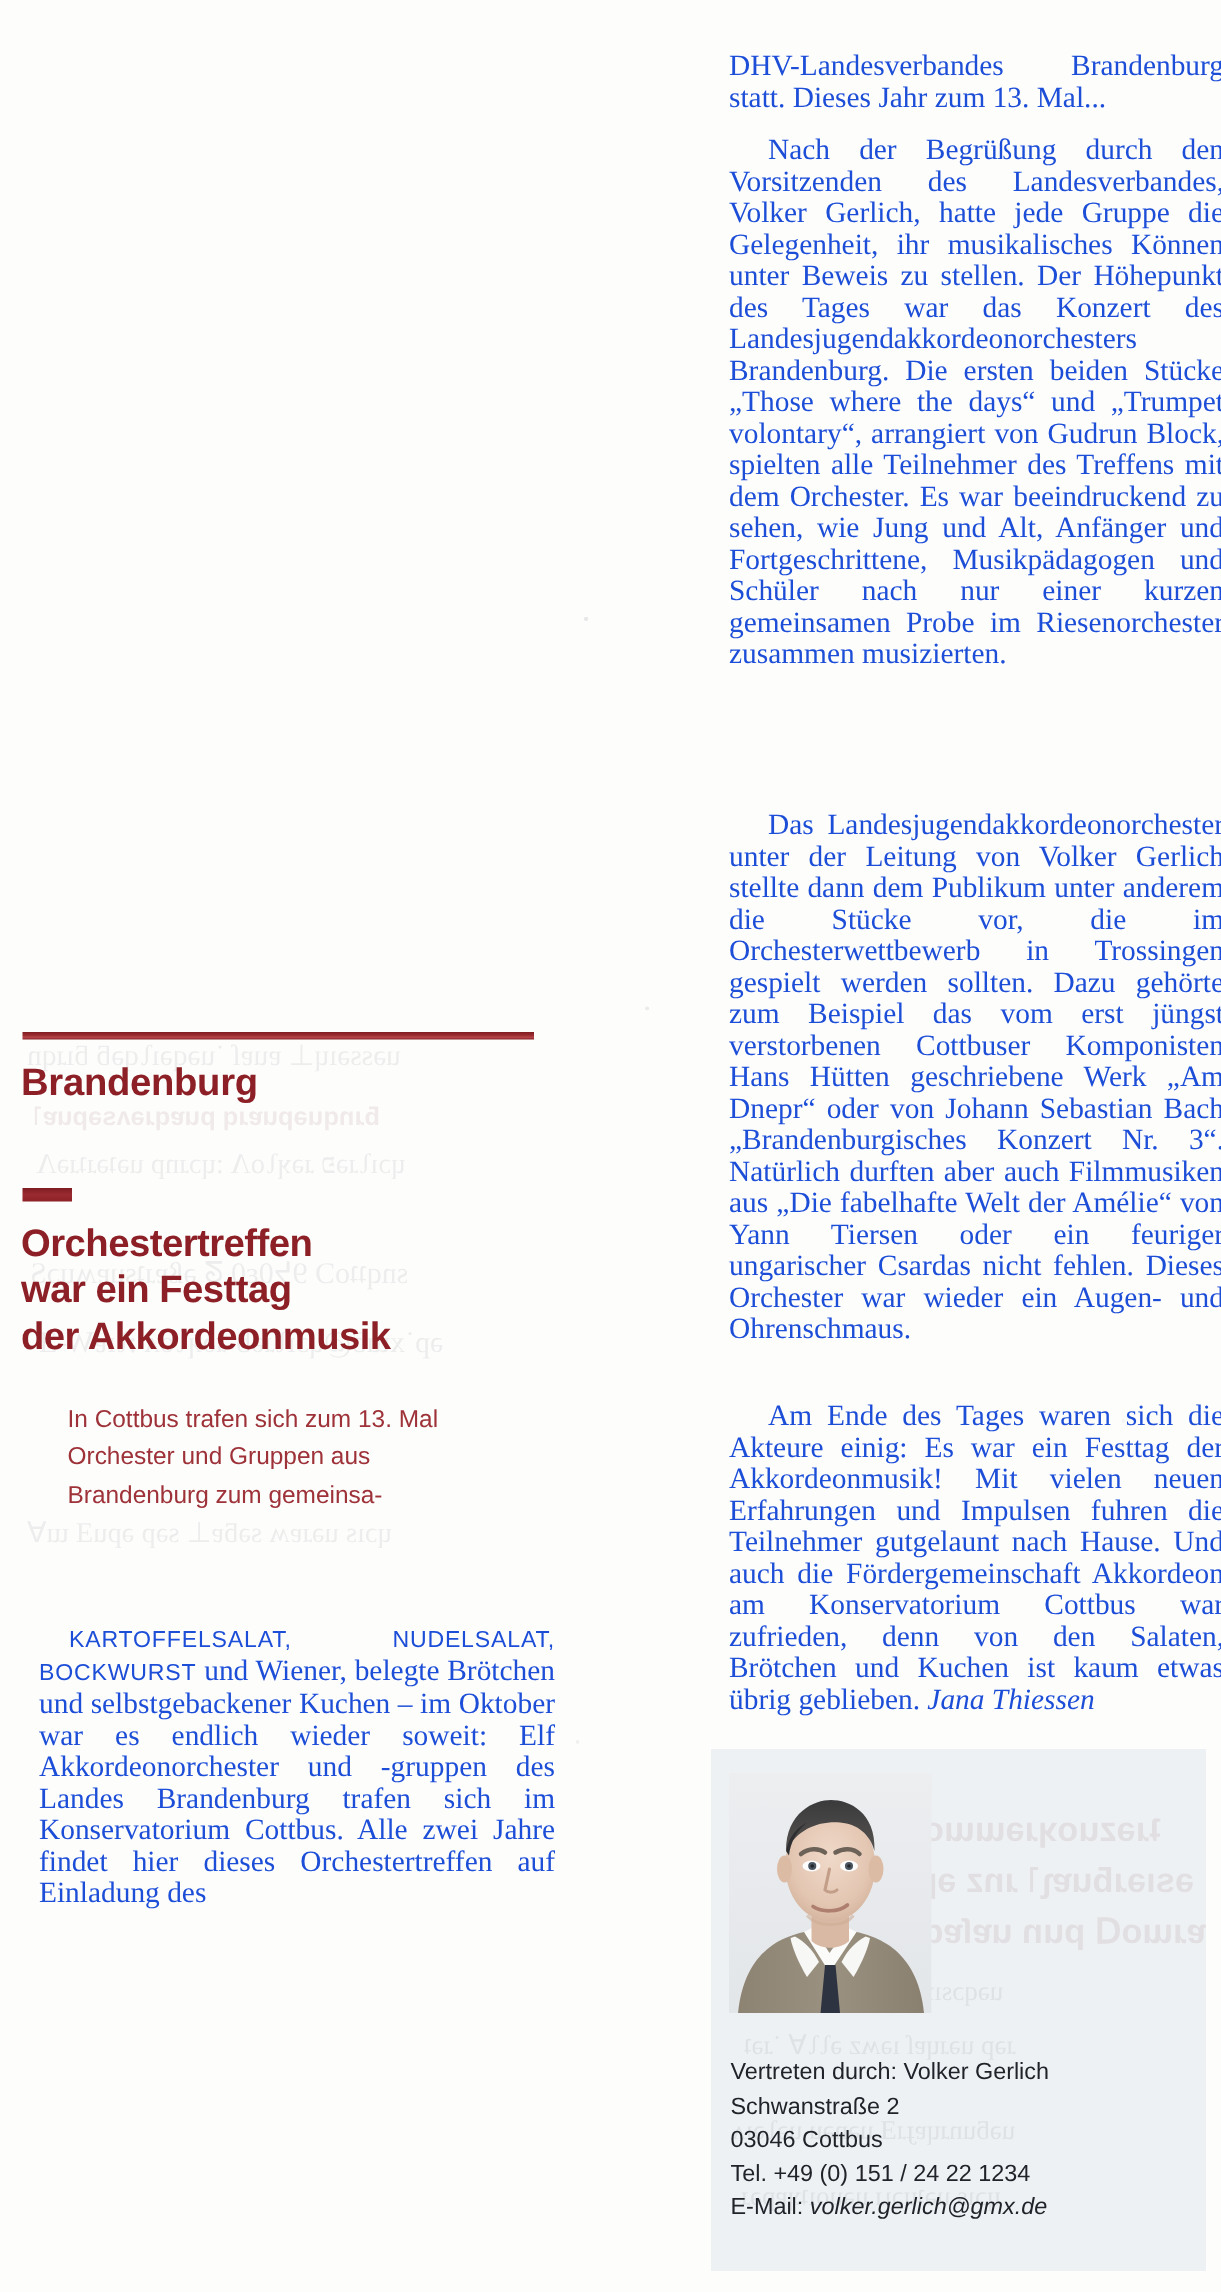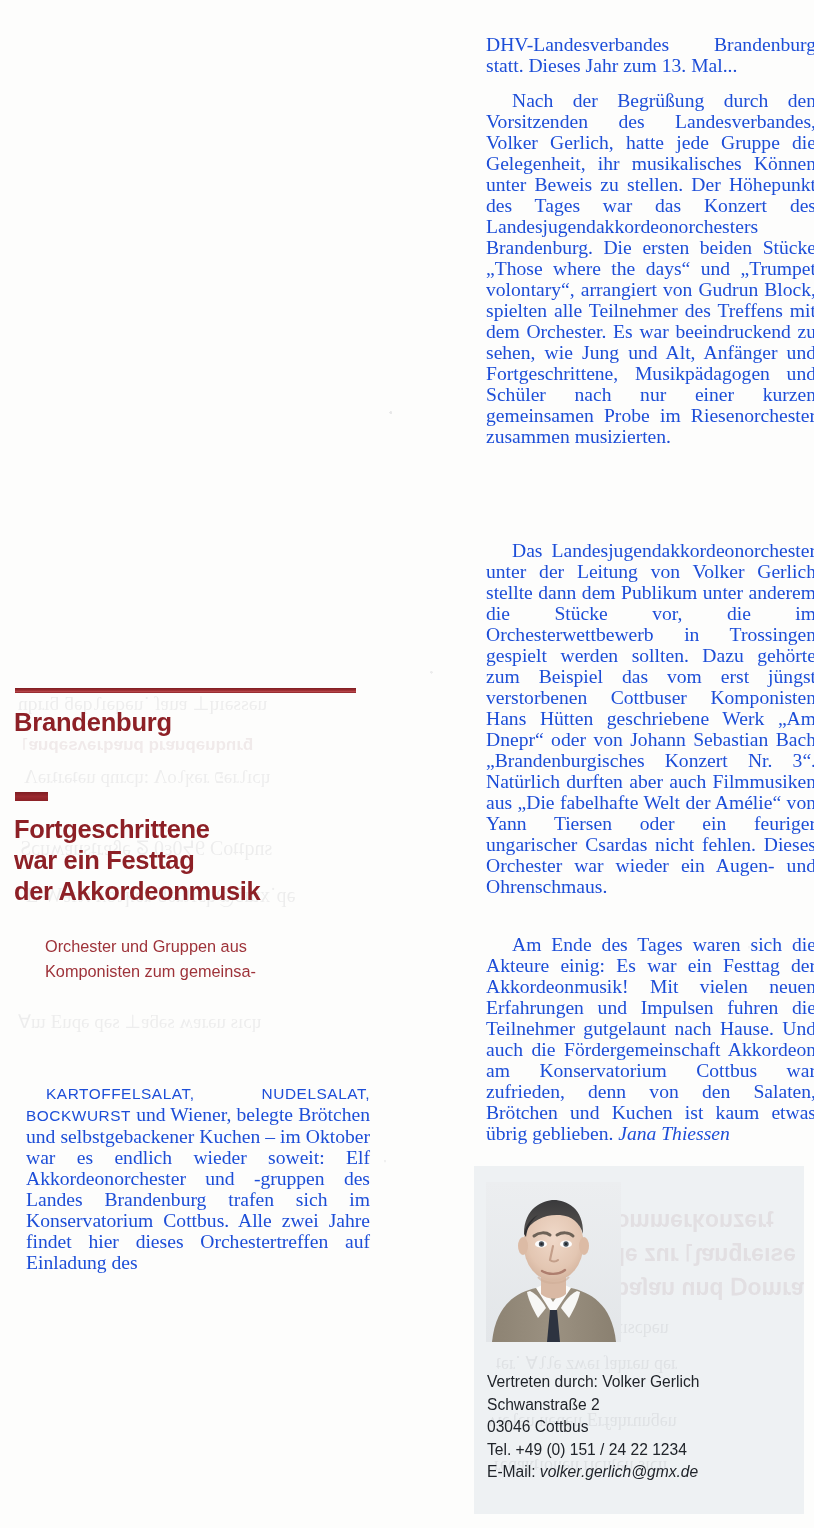--- a/index.html
+++ b/index.html
@@ -214,28 +214,29 @@
     <div class="ghost-serif" style="left:12px; top:884px; font-size:20px;">əp˙xɯƃ@ɥɔıʅɹəƃ˙ɹəʞʅoʌ :ʅıɐW-Ǝ</div>
     <div class="ghost-serif" style="left:4px; top:1010px; font-size:19px;">ɥɔıs uəɹɐʍ səƃɐ⊥ səp əpuƎ ɯ∀</div>
 
     <div class="rule-full"></div>
 
     <div class="region-title">Brandenburg</div>
 
     <div class="rule-short"></div>
 
     <div class="headline">
-      <span>Fortgeschrittene</span>
+      <span>Orchestertreffen</span>
       <span>war ein Festtag</span>
       <span>der Akkordeonmusik</span>
     </div>
 
     <div class="teaser">
+      <span>In Cottbus trafen sich zum 13. Mal</span>
       <span>Orchester und Gruppen aus</span>
-      <span>Komponisten zum gemeinsa-</span>
+      <span>Brandenburg zum gemeinsa-</span>
     </div>
 
     <p class="body-text" id="left-body"><span class="dropcap-lead">KARTOFFELSALAT, NUDELSALAT, BOCKWURST</span><span> und Wiener, belegte Brötchen und selbstgebackener Kuchen – im Oktober war es endlich wieder soweit: Elf Akkordeonorchester und -gruppen des Landes Brandenburg trafen sich im Konservatorium Cottbus. Alle zwei Jahre findet hier dieses Orchestertreffen auf Einladung des</span></p>
   </div>
 
   <div class="col-right">
 
     <p class="body-text" id="right-body-1">DHV-Landesverbandes Brandenburg statt. Dieses Jahr zum 13. Mal...</p>
 
     <p class="body-text" style="top:70px; text-indent:26px;">Nach der Begrüßung durch den Vorsitzenden des Landesverbandes, Volker Gerlich, hatte jede Gruppe die Gelegenheit, ihr musikalisches Können unter Beweis zu stellen. Der Höhepunkt des Tages war das Konzert des Landesjugendakkordeonorchesters Brandenburg. Die ersten beiden Stücke „Those where the days“ und „Trumpet volontary“, arrangiert von Gudrun Block, spielten alle Teilnehmer des Treffens mit dem Orchester. Es war beeindruckend zu sehen, wie Jung und Alt, Anfänger und Fortgeschrittene, Musikpädagogen und Schüler nach nur einer kurzen gemeinsamen Probe im Riesenorchester zusammen musizierten.</p>

